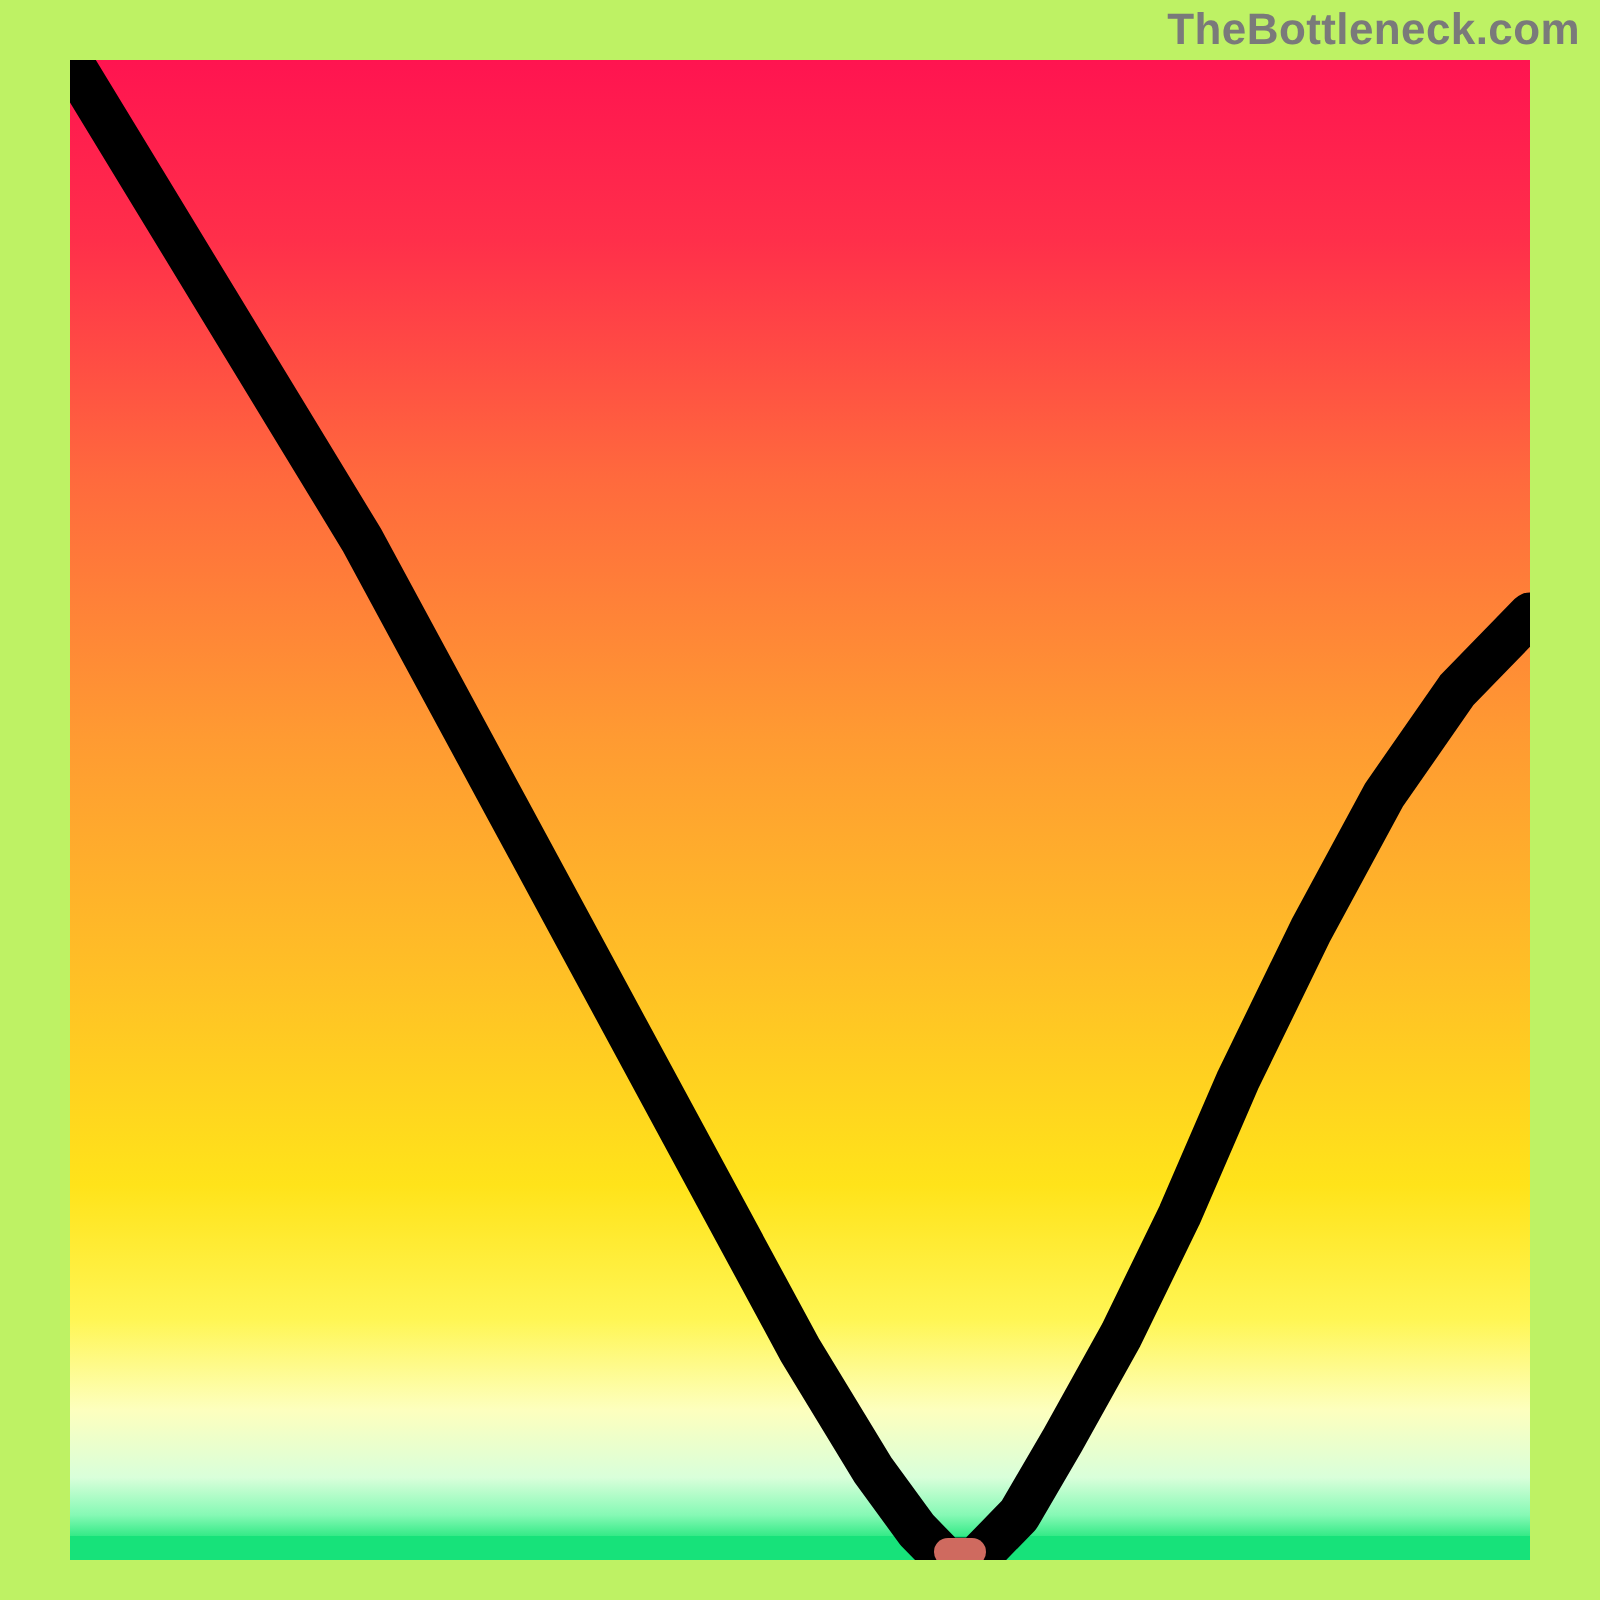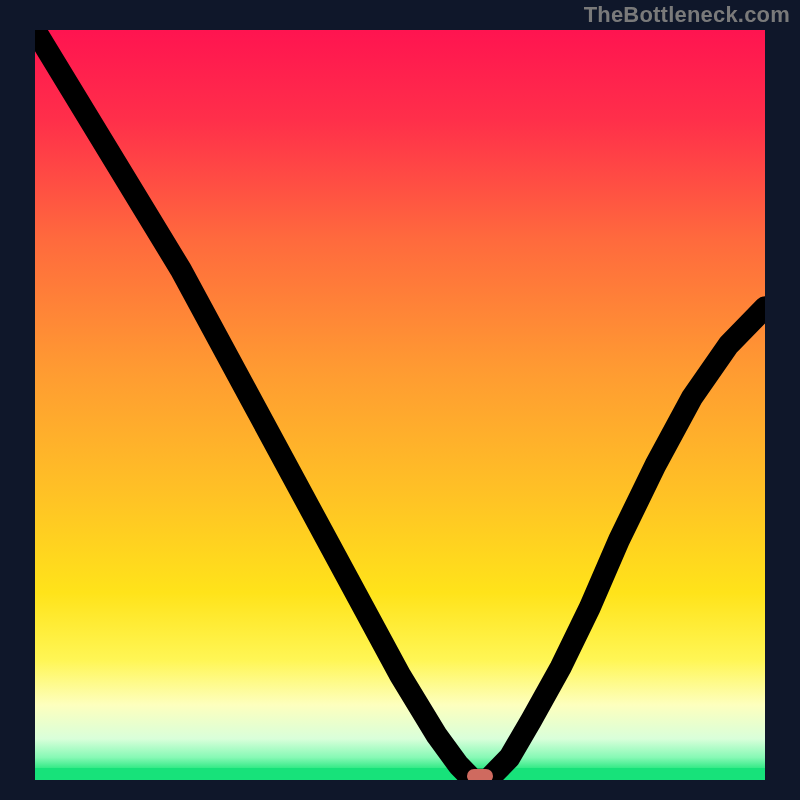--- a/index.html
+++ b/index.html
@@ -8,21 +8,21 @@
     background: #fff;
     width: 800px;
     height: 800px;
     overflow: hidden;
     font-family: Arial, Helvetica, sans-serif;
   }
   .frame {
     position: relative;
     width: 800px;
     height: 800px;
-    background: #0f172a;
+    background: #bef264;
   }
   .watermark {
     position: absolute;
     top: 2px;
     right: 10px;
     color: #7a7a7a;
     font-size: 22px;
     font-weight: 600;
     letter-spacing: 0.2px;
     z-index: 10;

